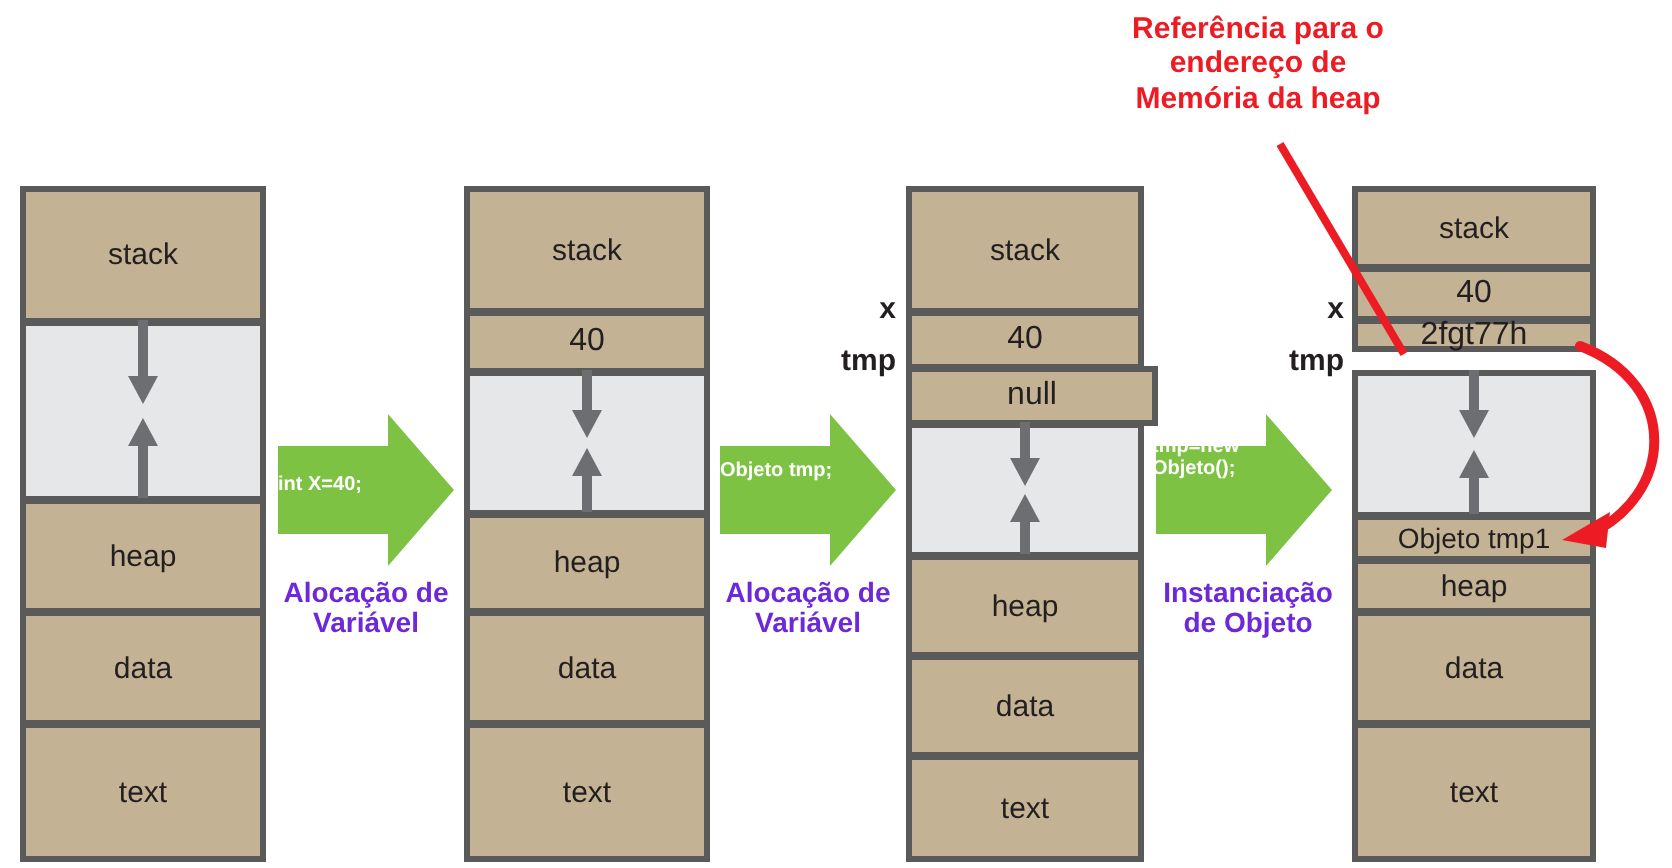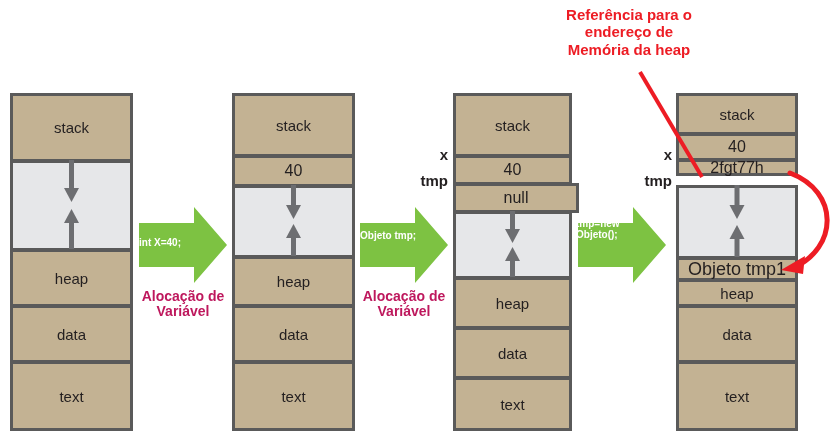--- a/index.html
+++ b/index.html
@@ -18,37 +18,37 @@
     box-sizing:border-box;
     border:3px solid #5a5a5a;
     background:#c3b293;
     display:flex;align-items:center;justify-content:center;
     color:#231f20;
     font-size:15px;
     line-height:1;
   }
   .cell.gray{background:#e6e7e9;}
   .cell.bold{font-weight:normal;font-size:16px;}
-  .cell.small{font-size:18px;}
+  .cell.small{font-size:14px;}
 
   
   .gapwrap{position:absolute;pointer-events:none;}
 
   
   .garrow{position:absolute;}
   .garrow svg{display:block;}
   .gtext{
     position:absolute;
     color:#ffffff;font-weight:bold;
     width:100%;
     font-size:10px;line-height:1.05;
   }
   .gcaption{
     position:absolute;
-    color:#be185d;font-weight:bold;
+    color:#6d28d9;font-weight:bold;
     text-align:center;
     font-size:14px;line-height:1.1;
     white-space:pre-line;
   }
 
   
   .varlab{
     position:absolute;
     font-weight:bold;font-size:15px;
     color:#231f20;text-align:right;
@@ -141,20 +141,22 @@
     <div class="cell" style="left:453px;top:377px;width:119px;height:54px;">text</div>
   </div>
 
   <div class="garrow" style="left:578px;top:207px;width:88px;height:76px;">
     <svg width="88" height="76" viewBox="0 0 88 76">
       <polygon points="0,16 55,16 55,0 88,38 55,76 55,60 0,60" fill="#7dc242"></polygon>
     </svg>
     <div class="gtext" style="left:-2px;top:12px;width:66px;">tmp=new
 Objeto();</div>
   </div>
+  <div class="gcaption" style="left:572px;top:289px;width:104px;">Instanciação
+de Objeto</div>
 
   <div class="varlab" style="left:622px;top:146px;width:50px;">x</div>
   <div class="varlab" style="left:622px;top:172px;width:50px;">tmp</div>
 
   <div class="col">
     <div class="cell" style="left:676px;top:93px;width:122px;height:42px;">stack</div>
     <div class="cell bold" style="left:676px;top:133px;width:122px;height:28px;">40</div>
     <div class="cell bold" style="left:676px;top:159px;width:122px;height:17px;">2fgt77h</div>
 
     <div class="cell gray" style="left:676px;top:185px;width:122px;height:74px;"></div>

